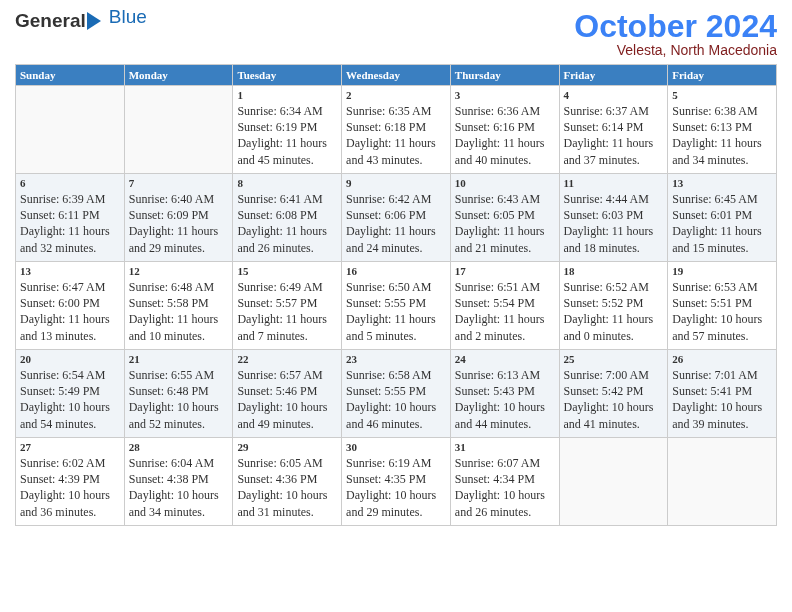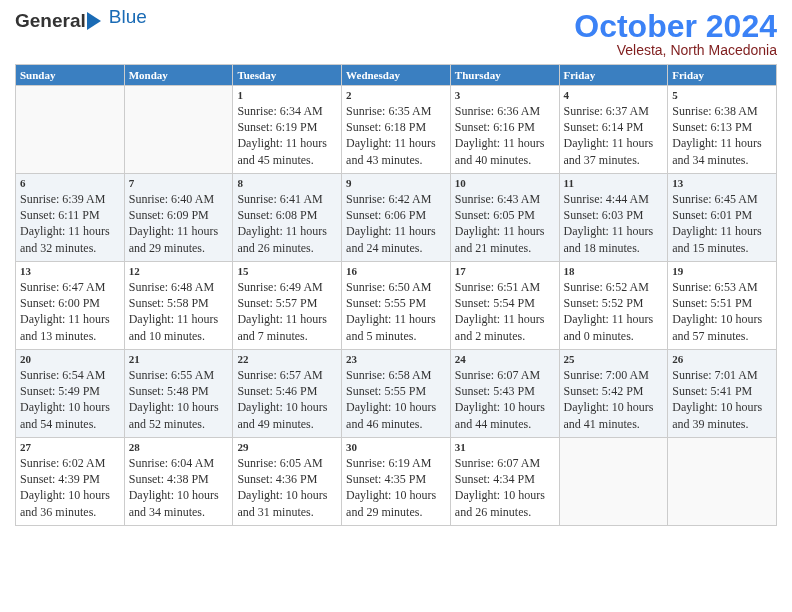--- a/index.html
+++ b/index.html
@@ -266,41 +266,41 @@
           <td>
             <div class="day-num">20</div>
             <div class="day-detail">Sunrise: 6:54 AM
 Sunset: 5:49 PM
 Daylight: 10 hours
 and 54 minutes.</div>
           </td>
           <td>
             <div class="day-num">21</div>
             <div class="day-detail">Sunrise: 6:55 AM
-Sunset: 5:48 PM
+Sunset: 6:48 PM
 Daylight: 10 hours
 and 52 minutes.</div>
           </td>
           <td>
             <div class="day-num">22</div>
             <div class="day-detail">Sunrise: 6:57 AM
 Sunset: 5:46 PM
 Daylight: 10 hours
 and 49 minutes.</div>
           </td>
           <td>
             <div class="day-num">23</div>
             <div class="day-detail">Sunrise: 6:58 AM
 Sunset: 5:55 PM
 Daylight: 10 hours
 and 46 minutes.</div>
           </td>
           <td>
             <div class="day-num">24</div>
-            <div class="day-detail">Sunrise: 6:07 AM
+            <div class="day-detail">Sunrise: 6:13 AM
 Sunset: 5:43 PM
 Daylight: 10 hours
 and 44 minutes.</div>
           </td>
           <td>
             <div class="day-num">25</div>
             <div class="day-detail">Sunrise: 7:00 AM
 Sunset: 5:42 PM
 Daylight: 10 hours
 and 41 minutes.</div>

